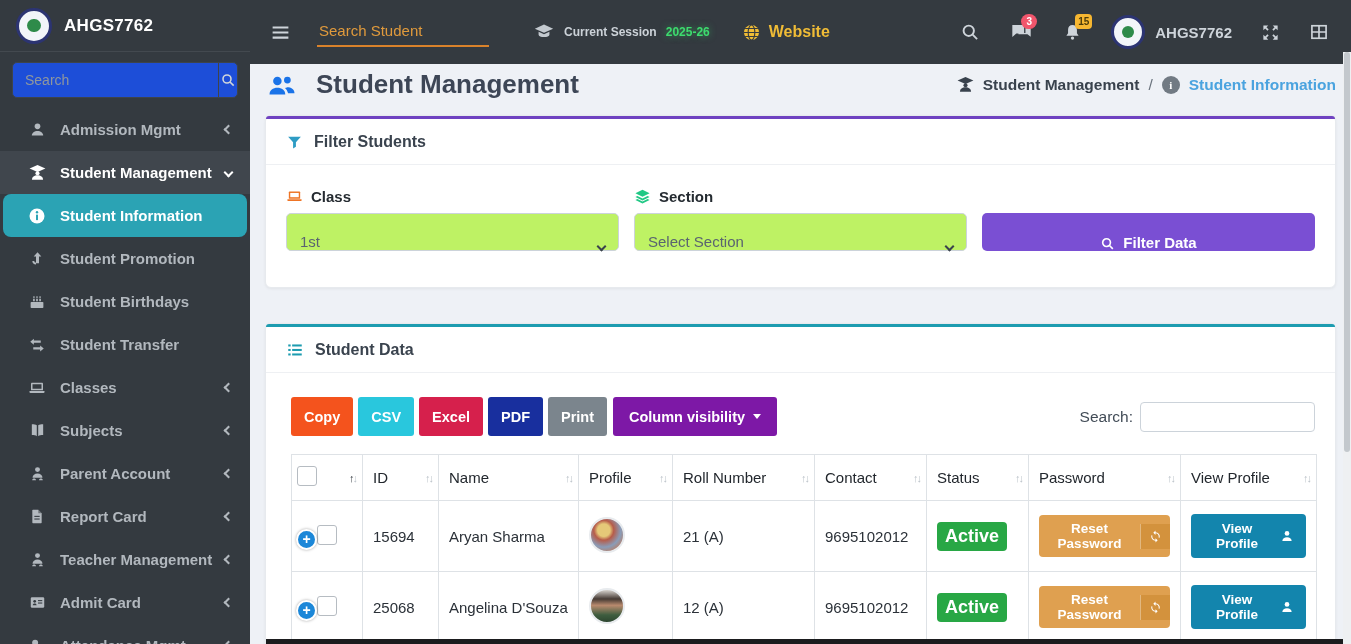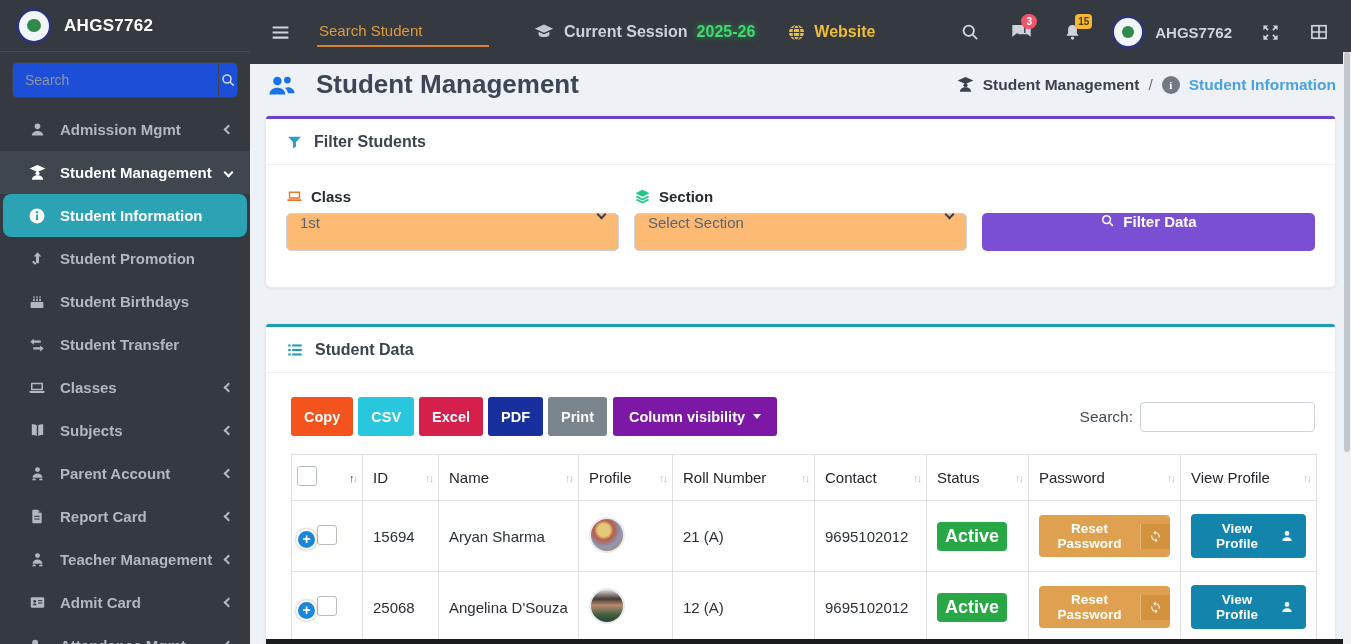--- a/index.html
+++ b/index.html
@@ -25,21 +25,21 @@
   .chev.left { transform:rotate(135deg); }
   .chev.down { transform:rotate(45deg); }
   svg.ic { fill:currentColor; display:block; }
 
   
   .topbar { position:absolute; left:250px; top:0; right:0; height:64px; background:#343a40; display:flex; align-items:center; z-index:25; }
   .hamburger { margin-left:20px; color:#ced4da; background:none; border:0; cursor:pointer; }
   .tb-search { margin-left:26px; width:172px; }
   .tb-search input { width:100%; background:transparent; border:0; border-bottom:2px solid #d9822b; outline:none; color:#e8ab4a; font-size:15px; padding:4px 2px 6px; font-family:inherit; }
   .tb-search input::placeholder { color:#e09a3c; }
-  .tb-session { margin-left:44px; display:flex; align-items:center; gap:9px; font-size:16px; color:#ccd2d8; font-weight:600; }
+  .tb-session { margin-left:44px; display:flex; align-items:center; gap:9px; font-size:12px; color:#ccd2d8; font-weight:600; }
   .tb-session .cap { color:#c3c9cf; }
   .session-val { color:#3ddc6e; text-shadow:0 0 7px rgba(61,220,110,.55); }
   .tb-website { margin-left:32px; display:flex; align-items:center; gap:8px; color:#f0bc36; font-size:16px; font-weight:600; cursor:pointer; --icon-cut:#343a40; }
   .tb-right { margin-left:auto; display:flex; align-items:center; gap:29px; padding-right:22px; }
   .tb-icon { color:#ced4da; position:relative; background:none; border:0; cursor:pointer; display:flex; }
   .badge { position:absolute; top:-8px; left:12px; min-width:16px; height:15px; border-radius:4px; font-size:10px; font-weight:700; display:flex; align-items:center; justify-content:center; padding:0 3px; }
   .badge.red { background:#f1556c; color:#fff; border-radius:8px; }
   .badge.yellow { background:#f7b731; color:#4d3c0a; }
   .tb-user { display:flex; align-items:center; gap:10px; cursor:pointer; }
   .tb-user .emblem { width:34px; height:34px; }
@@ -63,24 +63,24 @@
   .card-head { display:flex; align-items:center; gap:11px; padding:14px 20px 13px; border-bottom:1px solid #eef0f3; font-size:16px; font-weight:600; color:#3a434e; }
   .card-head .ch-icon { display:flex; }
   .funnel { color:#2e9cc4; }
   .listic { color:#1d9cb0; }
 
   .filter-body { display:flex; gap:15px; padding:23px 20px 36px; }
   .f-col { flex:1; }
   .f-label { display:flex; align-items:center; gap:8px; font-size:15px; font-weight:700; color:#252b31; margin-bottom:8px; }
   .f-label .fl-icon { display:flex; }
   .fl-orange { color:#ee7425; } .fl-green { color:#21c885; } .fl-purple { color:#6d28f0; }
-  .select { height:38px; border:1px solid #ccd3da; border-radius:5px; background:#fdba74; display:flex; align-items:flex-start; justify-content:space-between; padding:0 13px; font-size:15px; color:#5a6470; cursor:pointer; }
+  .select { height:38px; border:1px solid #ccd3da; border-radius:5px; background:#bef264; display:flex; align-items:flex-end; justify-content:space-between; padding:0 13px; font-size:15px; color:#5a6470; cursor:pointer; }
   .select .chev { color:#3a424c; margin-top:-3px; }
   .f-btncol { flex:1; display:flex; align-items:flex-end; }
-  .filter-btn { width:100%; height:38px; background:#7a4fd3; border:0; border-radius:5px; color:#fff; font-size:15px; font-weight:600; font-family:inherit; display:flex; align-items:flex-start; justify-content:center; gap:8px; cursor:pointer; }
+  .filter-btn { width:100%; height:38px; background:#7a4fd3; border:0; border-radius:5px; color:#fff; font-size:15px; font-weight:600; font-family:inherit; display:flex; align-items:flex-end; justify-content:center; gap:8px; cursor:pointer; }
 
   .data-card { margin-top:35px; }
   .data-body { padding:24px 20px 20px 25px; }
   .toolbar { display:flex; align-items:center; }
   .exp-btn { height:39px; padding:0 13px; border:0; border-radius:3px; color:#fff; font-size:14.5px; font-weight:600; font-family:inherit; cursor:pointer; margin-right:5px; }
   .b-copy { background:#f4531d; } .b-csv { background:#29c7dd; } .b-excel { background:#d6204c; }
   .b-pdf { background:#182f9e; } .b-print { background:#7b858d; }
   .b-colvis { background:#7d18a6; padding:0 16px; display:flex; align-items:center; gap:8px; margin-left:1px; }
   .caret { width:0; height:0; border-left:4px solid transparent; border-right:4px solid transparent; border-top:5px solid #fff; }
   .tbl-search { margin-left:auto; display:flex; align-items:center; gap:7px; font-size:15.5px; color:#424c57; }

